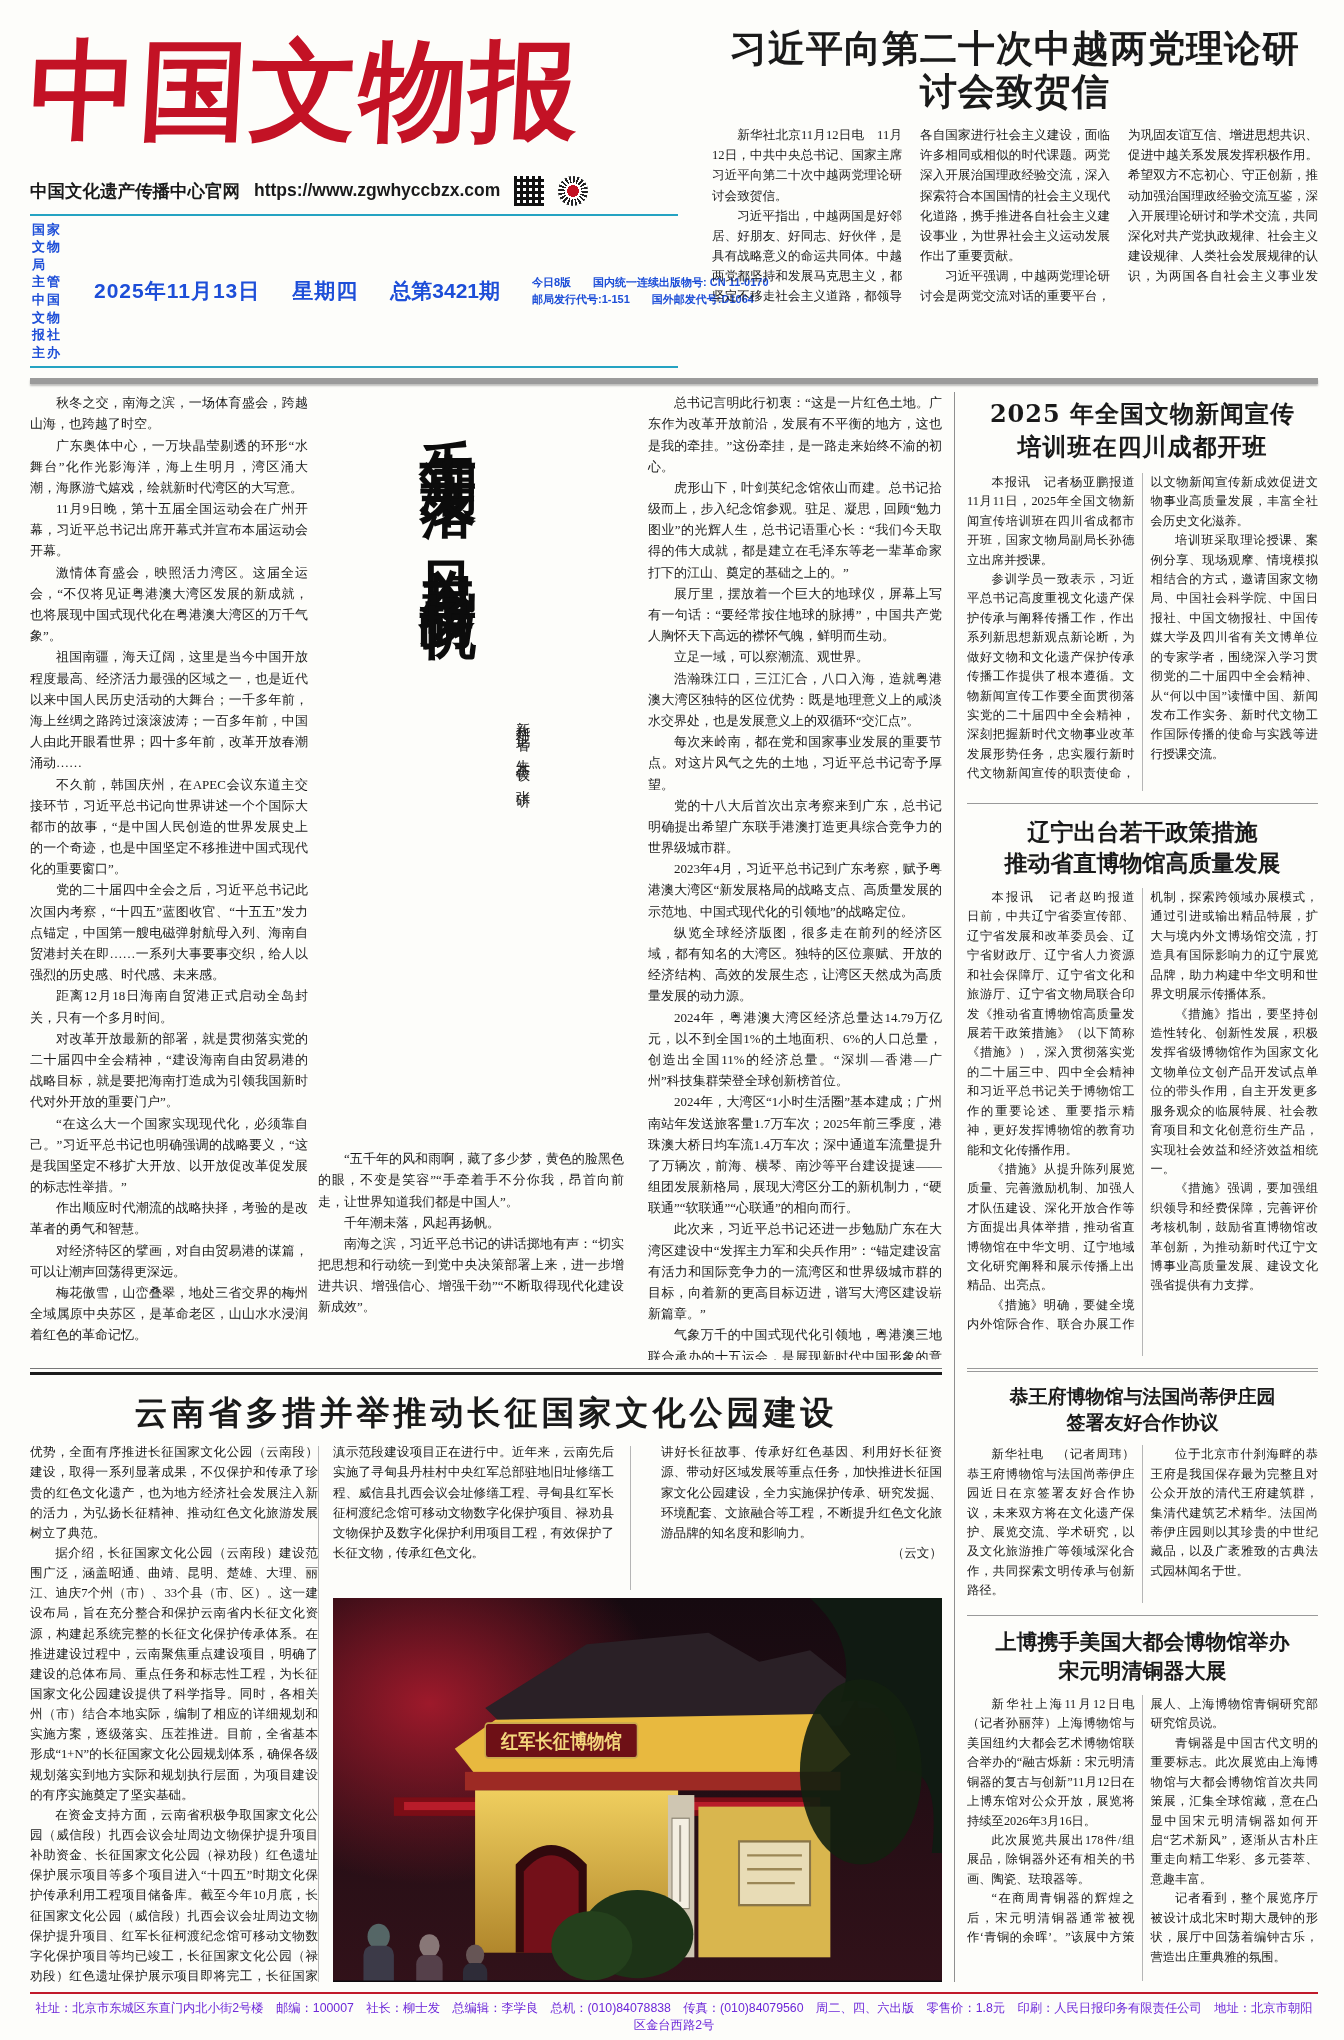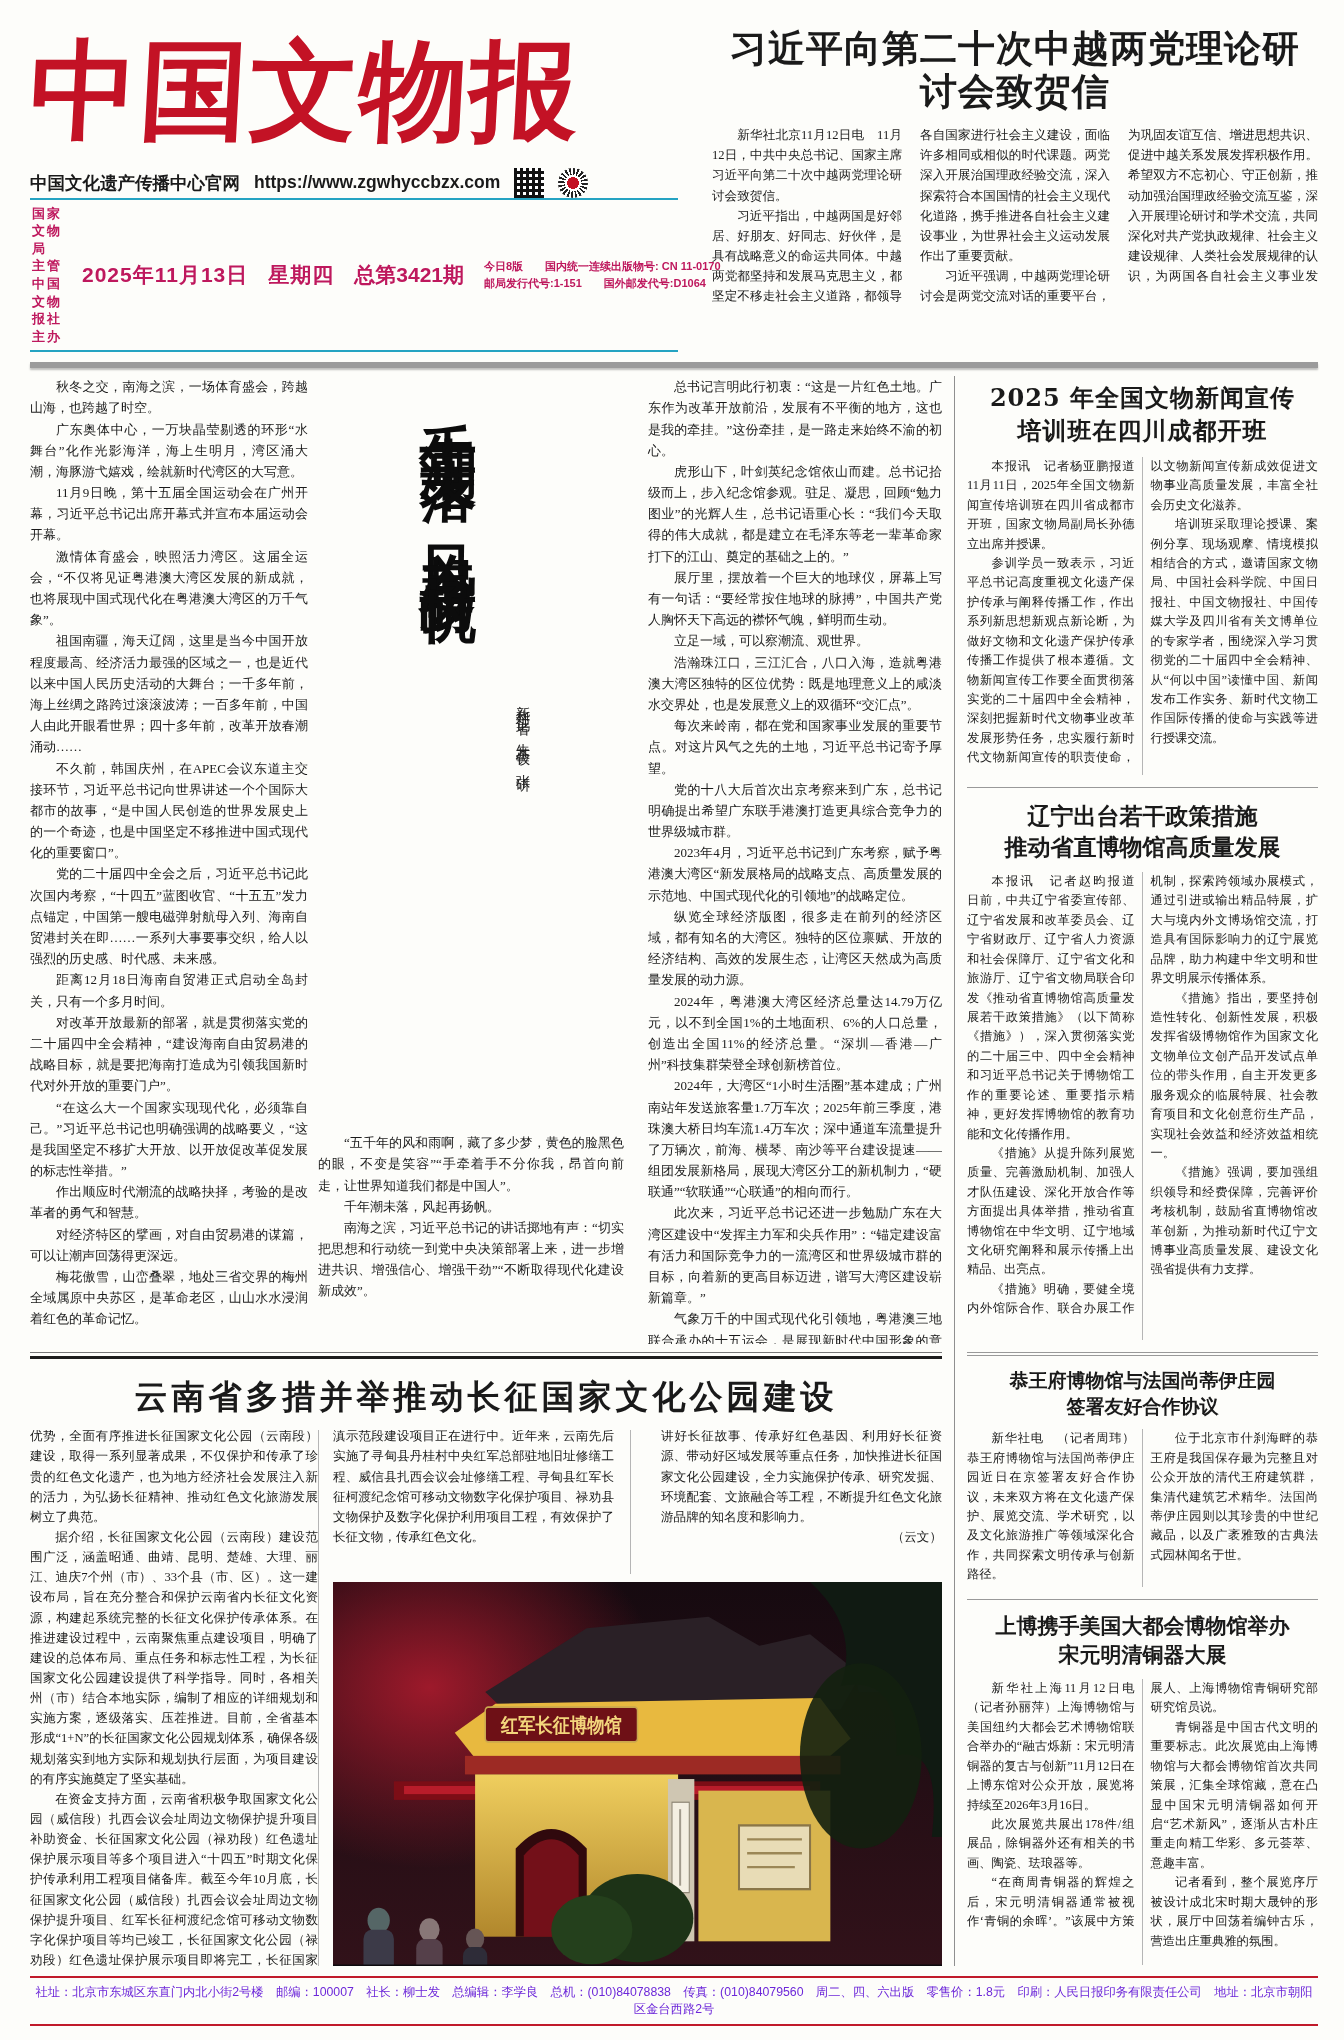--- a/index.html
+++ b/index.html
@@ -5,31 +5,31 @@
   html,body{margin:0;padding:0;background:#e8e8e6;}
   .page{position:relative;width:1344px;height:2040px;margin:0 auto;background:#fdfdfa;
         font-family:"Liberation Serif",serif;color:#1a1a1a;overflow:hidden;}
   .inner{padding:18px 26px 0 30px;}
 
   
   .header-row{display:flex;}
   .mast-left{width:648px;flex:0 0 648px;}
   .brand{color:#c31225;font-size:108px;font-weight:bold;line-height:1.35;letter-spacing:2px;
          transform:skewX(-3deg);font-family:"DejaVu Serif",serif;white-space:nowrap;}
-  .site-row{display:flex;align-items:center;gap:14px;margin-top:4px;}
+  .site-row{display:flex;align-items:center;gap:14px;margin-top:12px;}
   .site-row .t{font-weight:bold;font-size:17.5px;font-family:"Liberation Sans",sans-serif;}
   .qr{width:30px;height:30px;flex:0 0 30px;
       background:
         repeating-linear-gradient(0deg,#111 0 3px,transparent 3px 6px),
         repeating-linear-gradient(90deg,#111 0 3px,#fff 3px 6px);}
   .qr.round{border-radius:50%;background:
         radial-gradient(circle at 50% 50%,#c31225 0 6px,#fff 6px 8px,transparent 8px),
         repeating-conic-gradient(#222 0 9deg,#fff 9deg 18deg);}
-  .infobar{margin-top:0;border-top:2px solid #25a3c2;border-bottom:2px solid #25a3c2;
-           color:#be185d;display:flex;align-items:center;gap:20px;padding:5px 2px;
+  .infobar{margin-top:8px;border-top:2px solid #25a3c2;border-bottom:2px solid #25a3c2;
+           color:#1d4ed8;display:flex;align-items:center;gap:32px;padding:5px 2px;
            font-family:"Liberation Sans",sans-serif;}
   .pub p{margin:0;font-size:13px;font-weight:bold;line-height:1.35;letter-spacing:2px;}
   .dateline{font-size:21px;font-weight:bold;white-space:nowrap;letter-spacing:1px;}
   .issue{font-size:21px;font-weight:bold;white-space:nowrap;}
   .pubinfo p{margin:0;font-size:11px;font-weight:bold;line-height:1.5;white-space:nowrap;}
 
   .top-right{flex:1;padding-left:34px;}
   .top-head{margin:10px 0 12px 0;text-align:center;font-size:37px;font-weight:900;
             letter-spacing:1px;font-family:"Liberation Sans",sans-serif;line-height:1.15;}
   .top-cols{height:188px;overflow:hidden;column-count:3;column-gap:18px;

